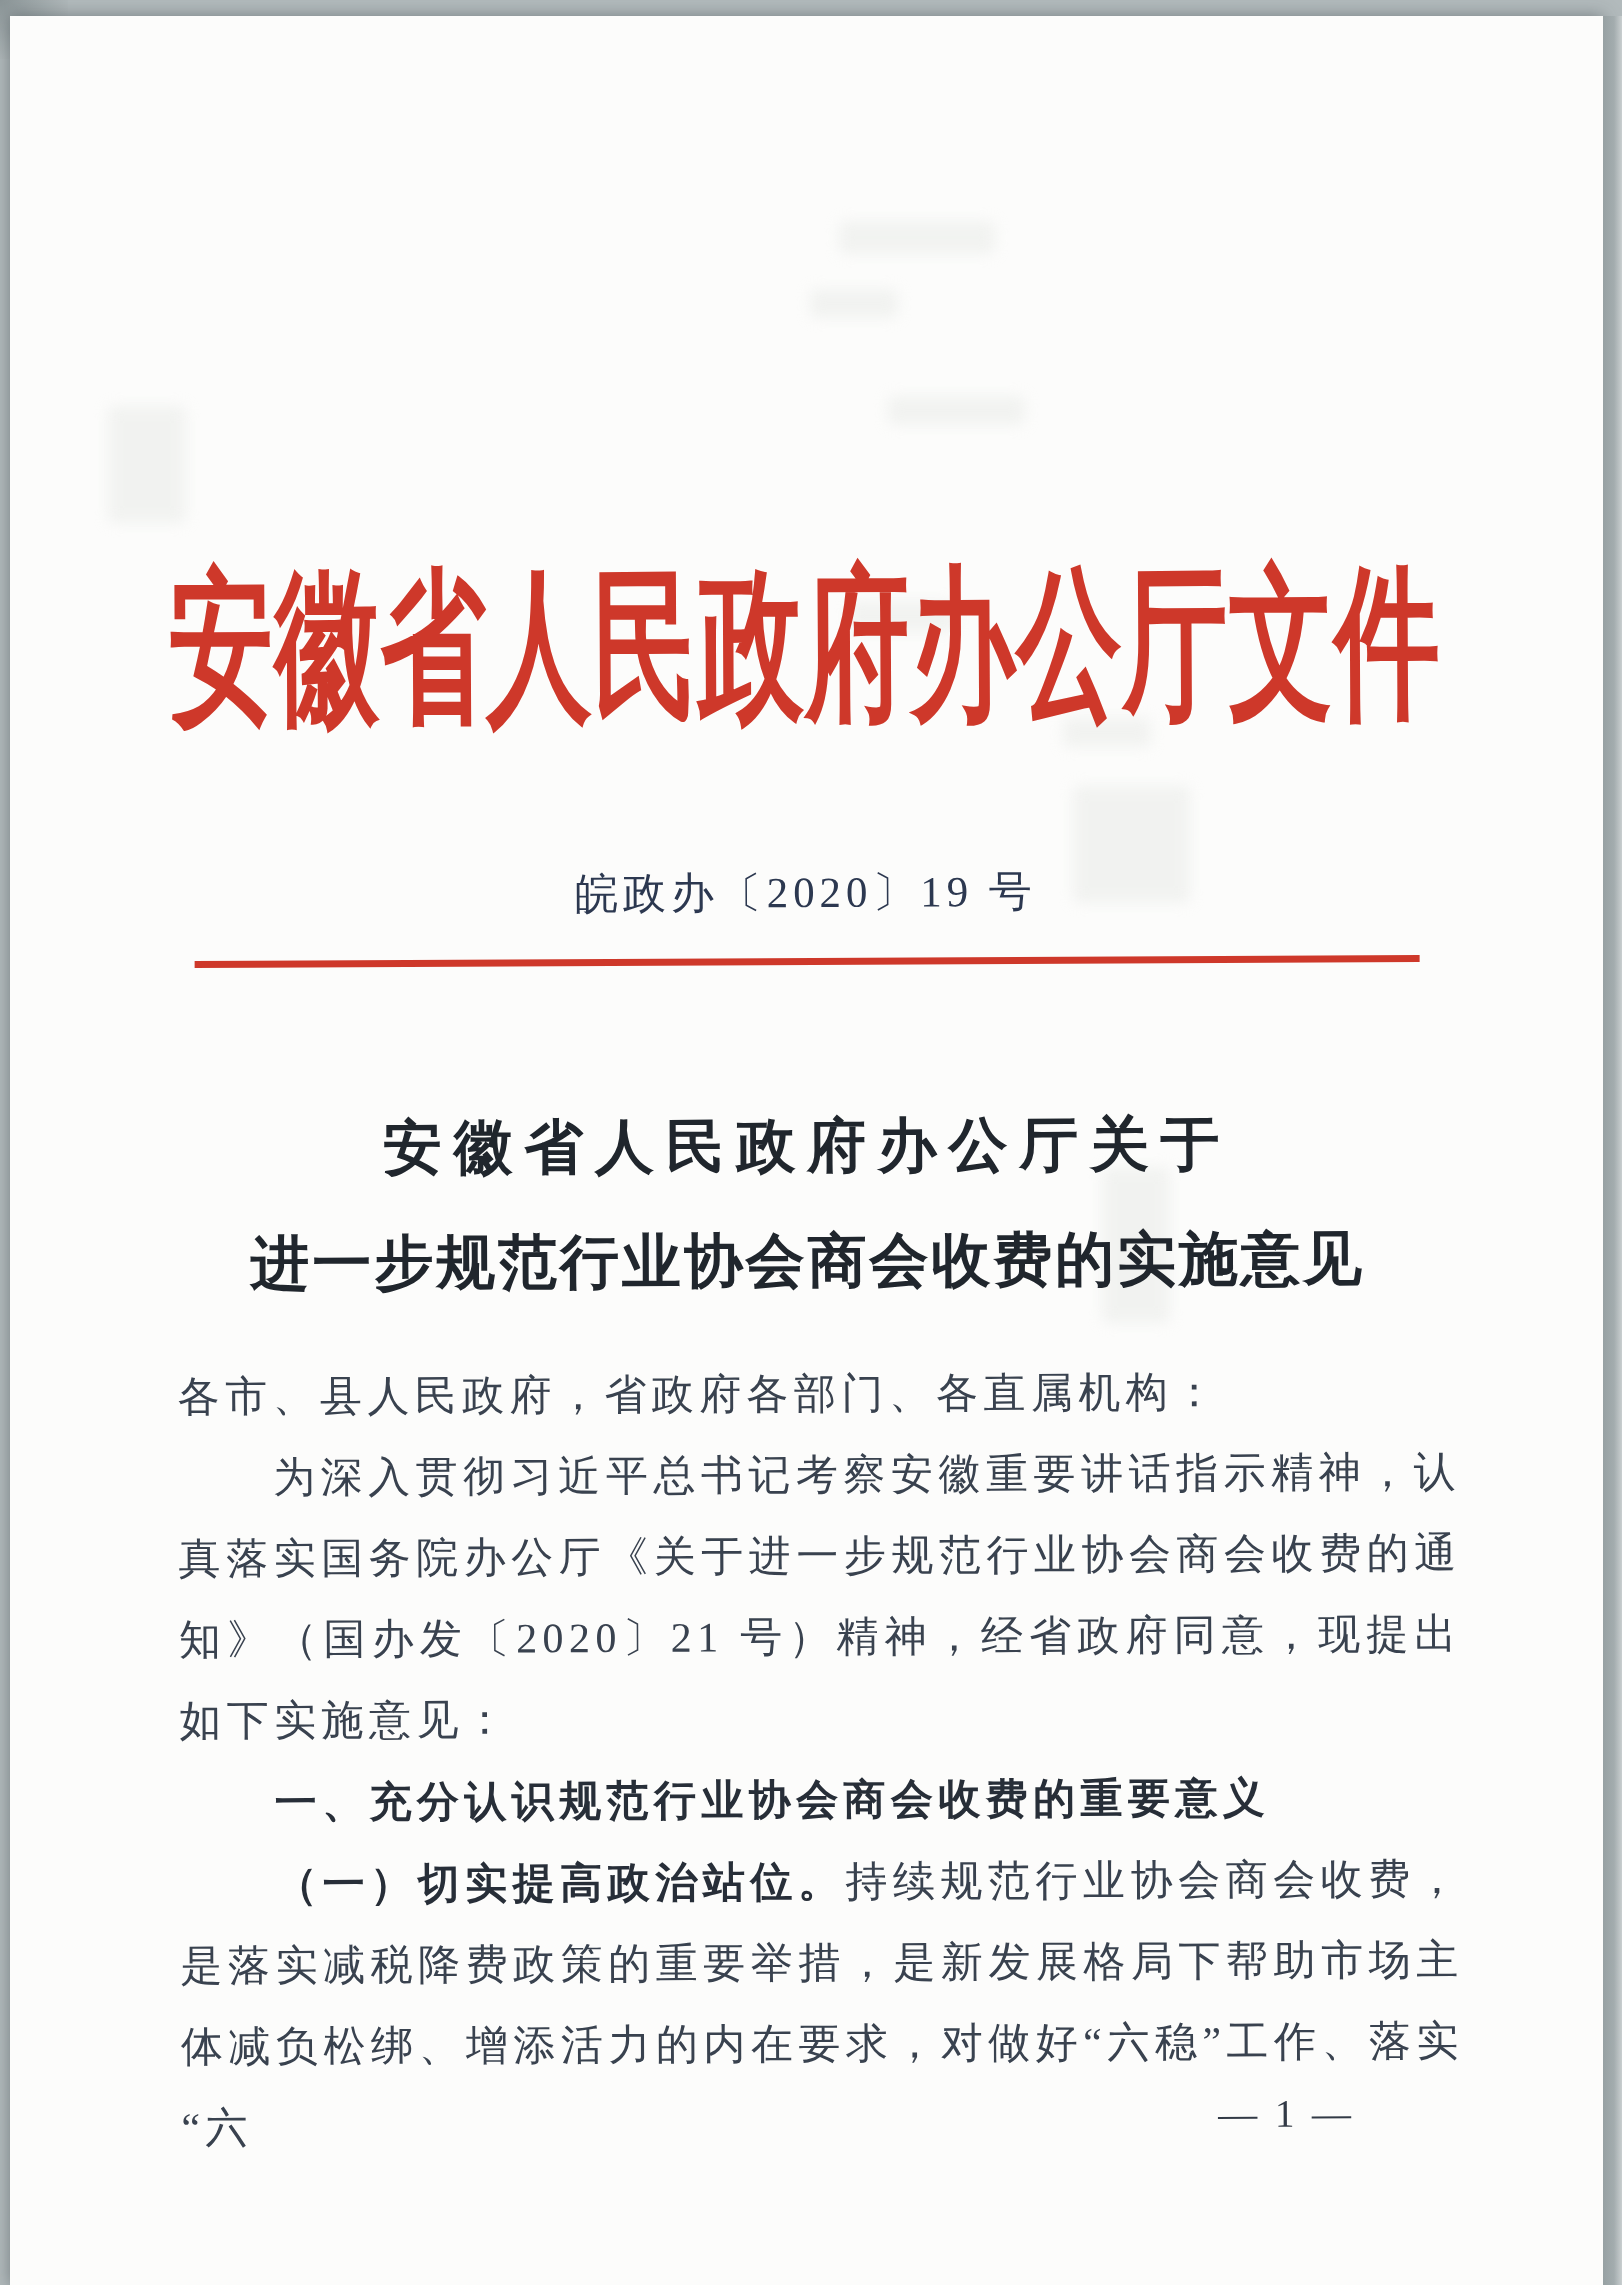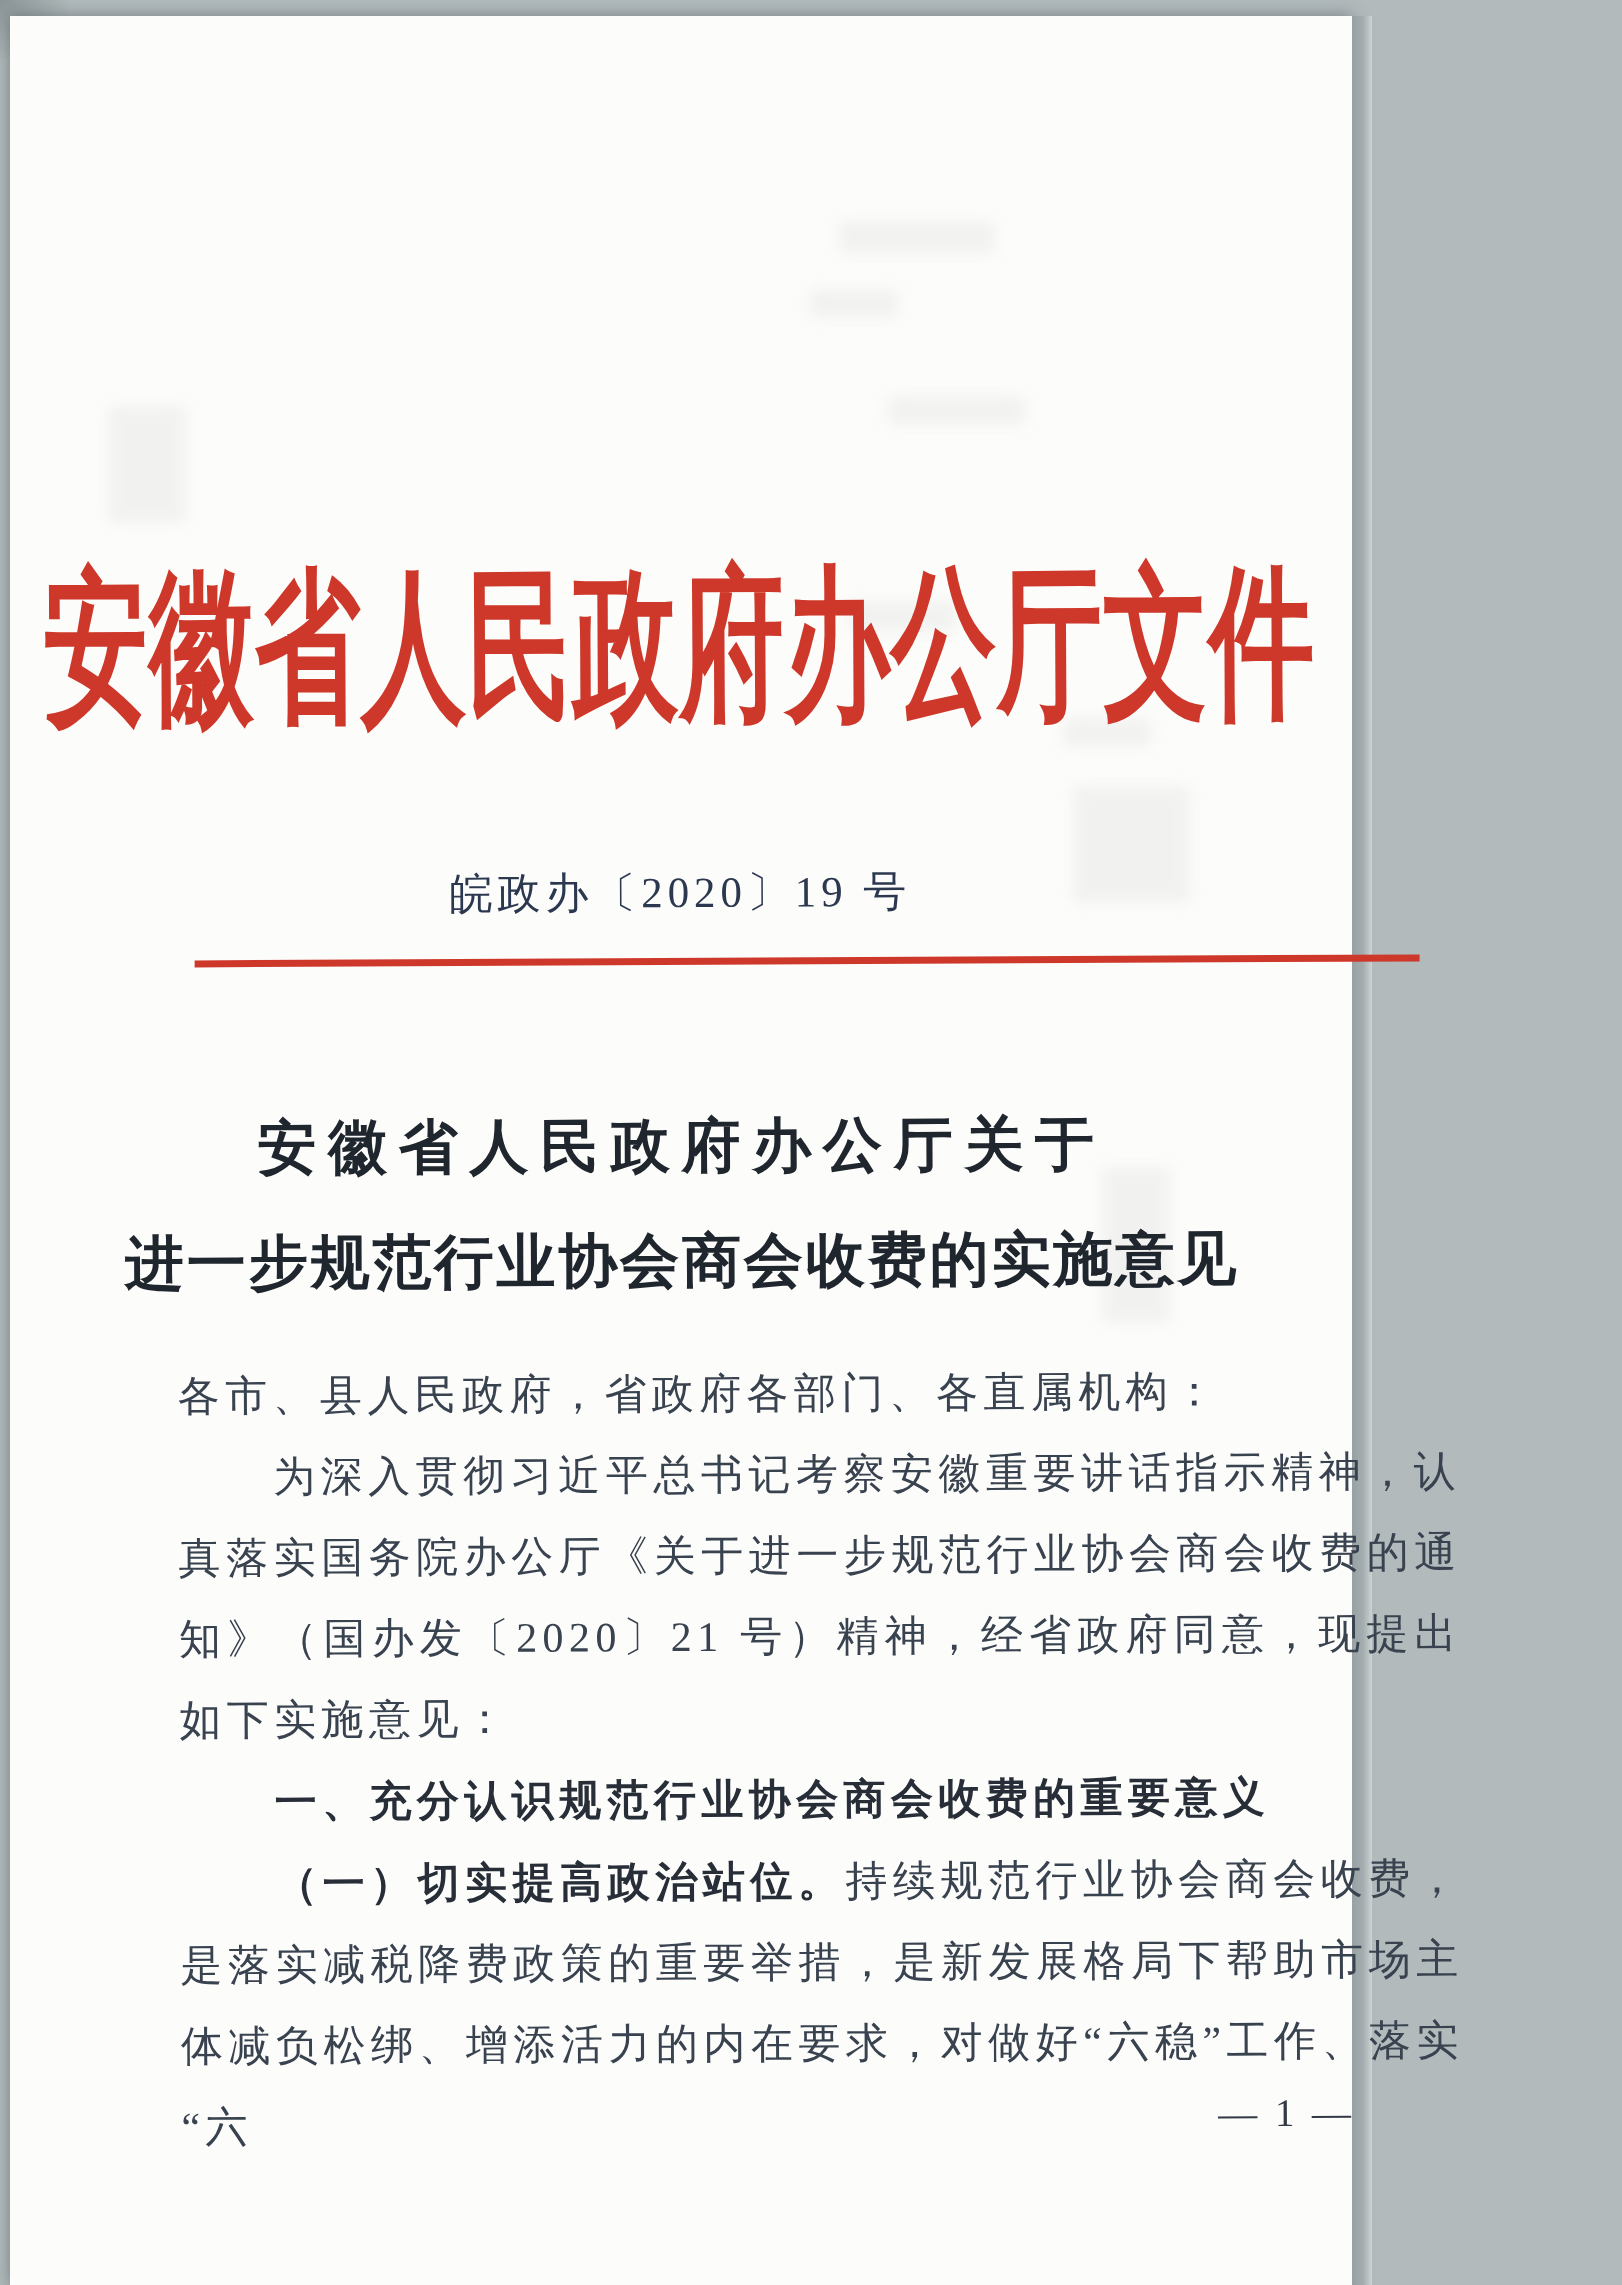--- a/index.html
+++ b/index.html
@@ -18,21 +18,21 @@
     position:relative;
   }
   
   .corner-smudge{
     position:absolute;left:0;top:0;width:68px;height:59px;
     background:radial-gradient(ellipse at 0 0,#8b9597 0%,rgba(139,149,151,0) 75%);
   }
   .page{
     position:absolute;
     left:9.8px;top:15.6px;
-    width:1342px;height:2270px;
+    width:1593px;height:2270px;
     background:var(--paper);
     box-shadow:0 0 15.6px rgba(55,65,70,.5);
   }
   
   .edge-shade-right{
     position:absolute;right:-20.5px;top:0;width:20.5px;height:2270px;
     background:linear-gradient(to right,#97a1a3 0%,#a3acae 55%,#ced3d4 100%);
   }
   .content{
     position:absolute;inset:0;

